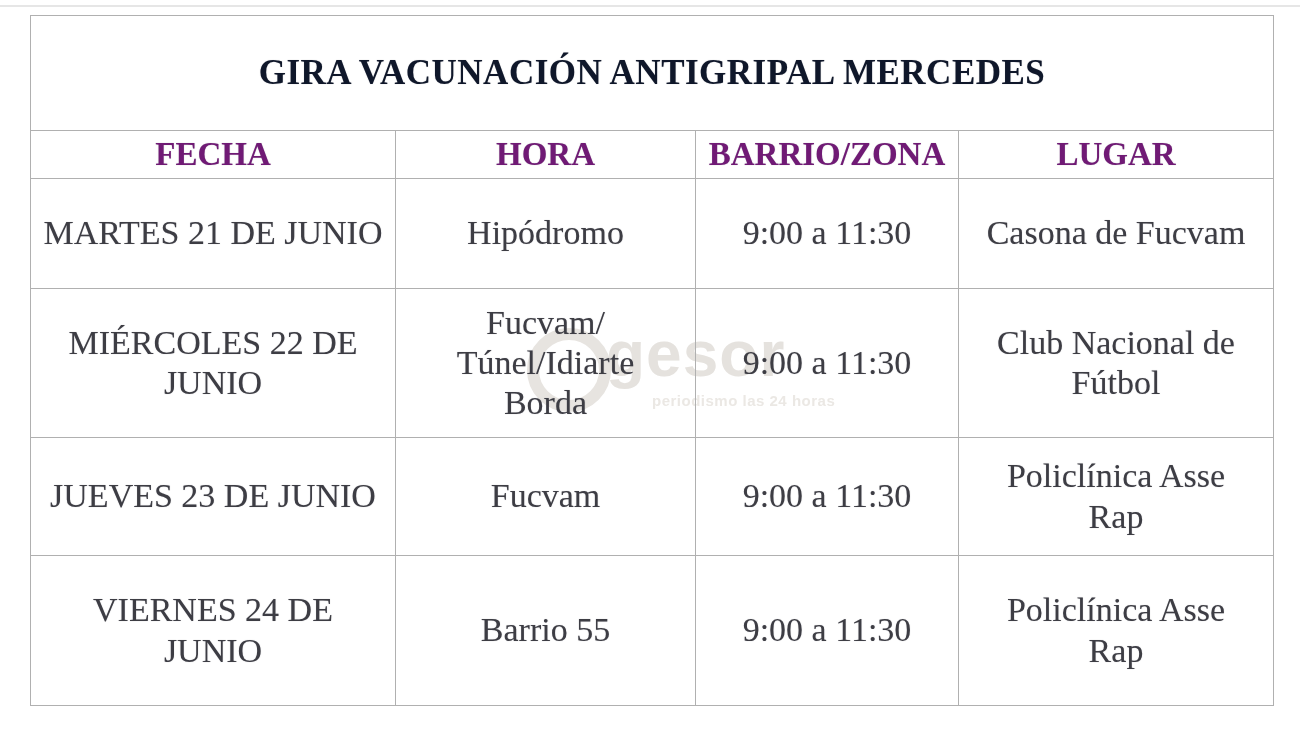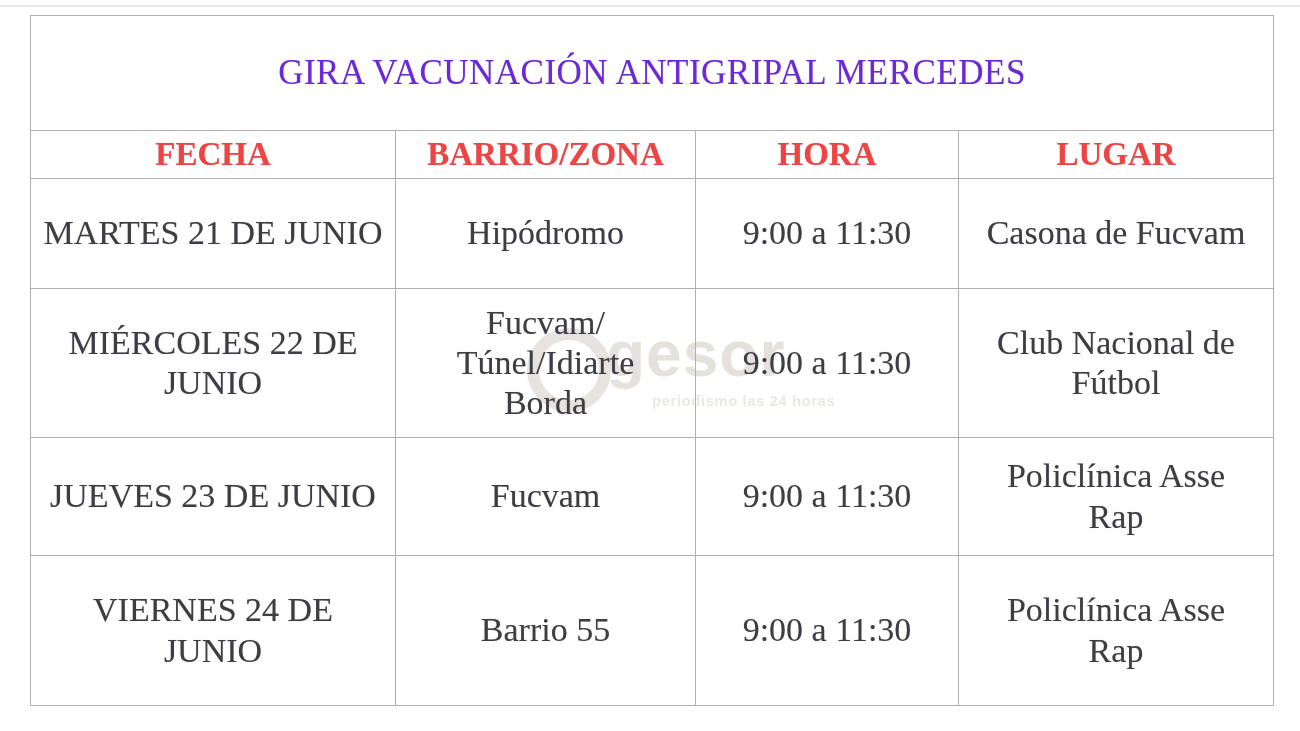--- a/index.html
+++ b/index.html
@@ -47,46 +47,46 @@
     text-align: center; white-space: pre-line;
     font-size: 34px; line-height: 1.18;
     text-shadow: 0 0 1px rgba(70,70,80,.35);
     padding: 2px 6px;
   }
   .cell.lastcol { border-right: none; }
   .cell.lastrow { border-bottom: none; }
 
   .title {
     grid-column: 1 / 5;
-    font-weight: normal; font-size: 35px; letter-spacing: .5px;
-    color: #6d28d9; border-right: none;
+    font-weight: bold; font-size: 35px; letter-spacing: .5px;
+    color: #0f172a; border-right: none;
   }
-  .head { font-weight: bold; font-size: 33px; color: #ef4444; }
+  .head { font-weight: bold; font-size: 33px; color: #701a75; }
   .date { font-size: 34px; }
 </style>
 </head>
 <body>
 
 <div class="page">
 
   <div class="scan-edge"></div>
 
   <div class="watermark">
     <div class="wm-ring"></div>
     <div class="wm-word">gesor</div>
     <div class="wm-tag">periodismo las 24 horas</div>
   </div>
 
   <div class="tbl">
 
     <div class="cell title">GIRA VACUNACIÓN ANTIGRIPAL MERCEDES</div>
 
     <div class="cell head">FECHA</div>
+    <div class="cell head">HORA</div>
     <div class="cell head">BARRIO/ZONA</div>
-    <div class="cell head">HORA</div>
     <div class="cell head lastcol">LUGAR</div>
 
     <div class="cell date">MARTES 21 DE JUNIO</div>
     <div class="cell">Hipódromo</div>
     <div class="cell">9:00 a 11:30</div>
     <div class="cell lastcol">Casona de Fucvam</div>
 
     <div class="cell date">MIÉRCOLES 22 DE
 JUNIO</div>
     <div class="cell">Fucvam/

